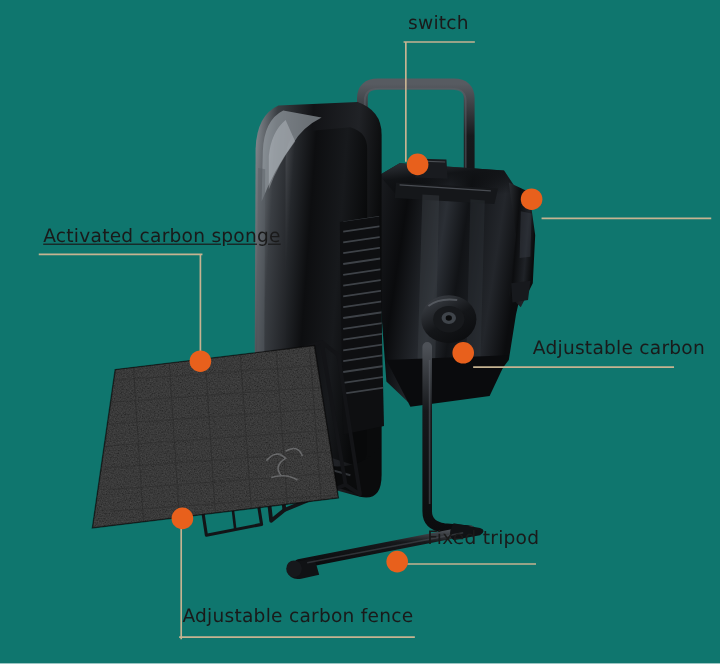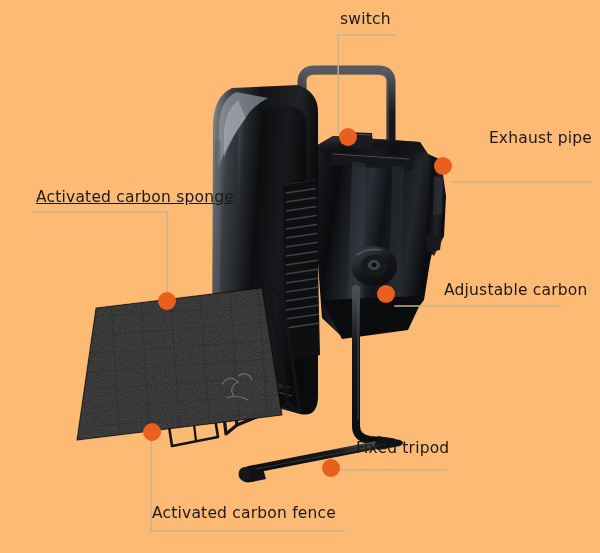--- a/index.html
+++ b/index.html
@@ -8,21 +8,21 @@
     padding: 0;
     background: #ffffff;
   }
   body {
     font-family: "DejaVu Sans", "Liberation Sans", sans-serif;
   }
   #diagram-root {
     position: relative;
     width: 600px;
     height: 553px;
-    background: #fdba74;
+    background: #0f766e;
     overflow: hidden;
   }
   #product-svg, #callout-svg {
     position: absolute;
     left: 0;
     top: 0;
     width: 600px;
     height: 553px;
   }
   #callout-svg { pointer-events: none; }
@@ -270,29 +270,28 @@
         <circle cx="331" cy="468" r="9" fill="#e8601c" class="hit"></circle>
         <circle cx="152" cy="432" r="9" fill="#e8601c" class="hit"></circle>
       </g>
   </svg>
 
   <div id="labels">
       <div class="callout-label" style="left: 340px; top: 11px; color: rgb(26, 26, 26);">
         <span class="ln">switch</span>
       </div>
       <div class="callout-label two-line" style="left: auto; top: 124px; color: rgb(26, 26, 26); right: 8px;">
-        <span class="ln">Exhaust pipe</span>
       </div>
       <div class="callout-label" style="left: 36px; top: 189px; color: rgb(26, 26, 26); text-decoration: underline;">
         <span class="ln">Activated carbon sponge</span>
       </div>
       <div class="callout-label" style="left: 444px; top: 282px; color: rgb(26, 26, 26);">
         <span class="ln">Adjustable carbon</span>
       </div>
       <div class="callout-label" style="left: 356px; top: 440px; color: rgb(26, 26, 26);">
         <span class="ln">Fixed tripod</span>
       </div>
       <div class="callout-label" style="left: 152px; top: 505px; color: rgb(26, 26, 26);">
-        <span class="ln">Activated carbon fence</span>
+        <span class="ln">Adjustable carbon fence</span>
       </div>
     </div>
 
 </div>
 
 </body></html>

